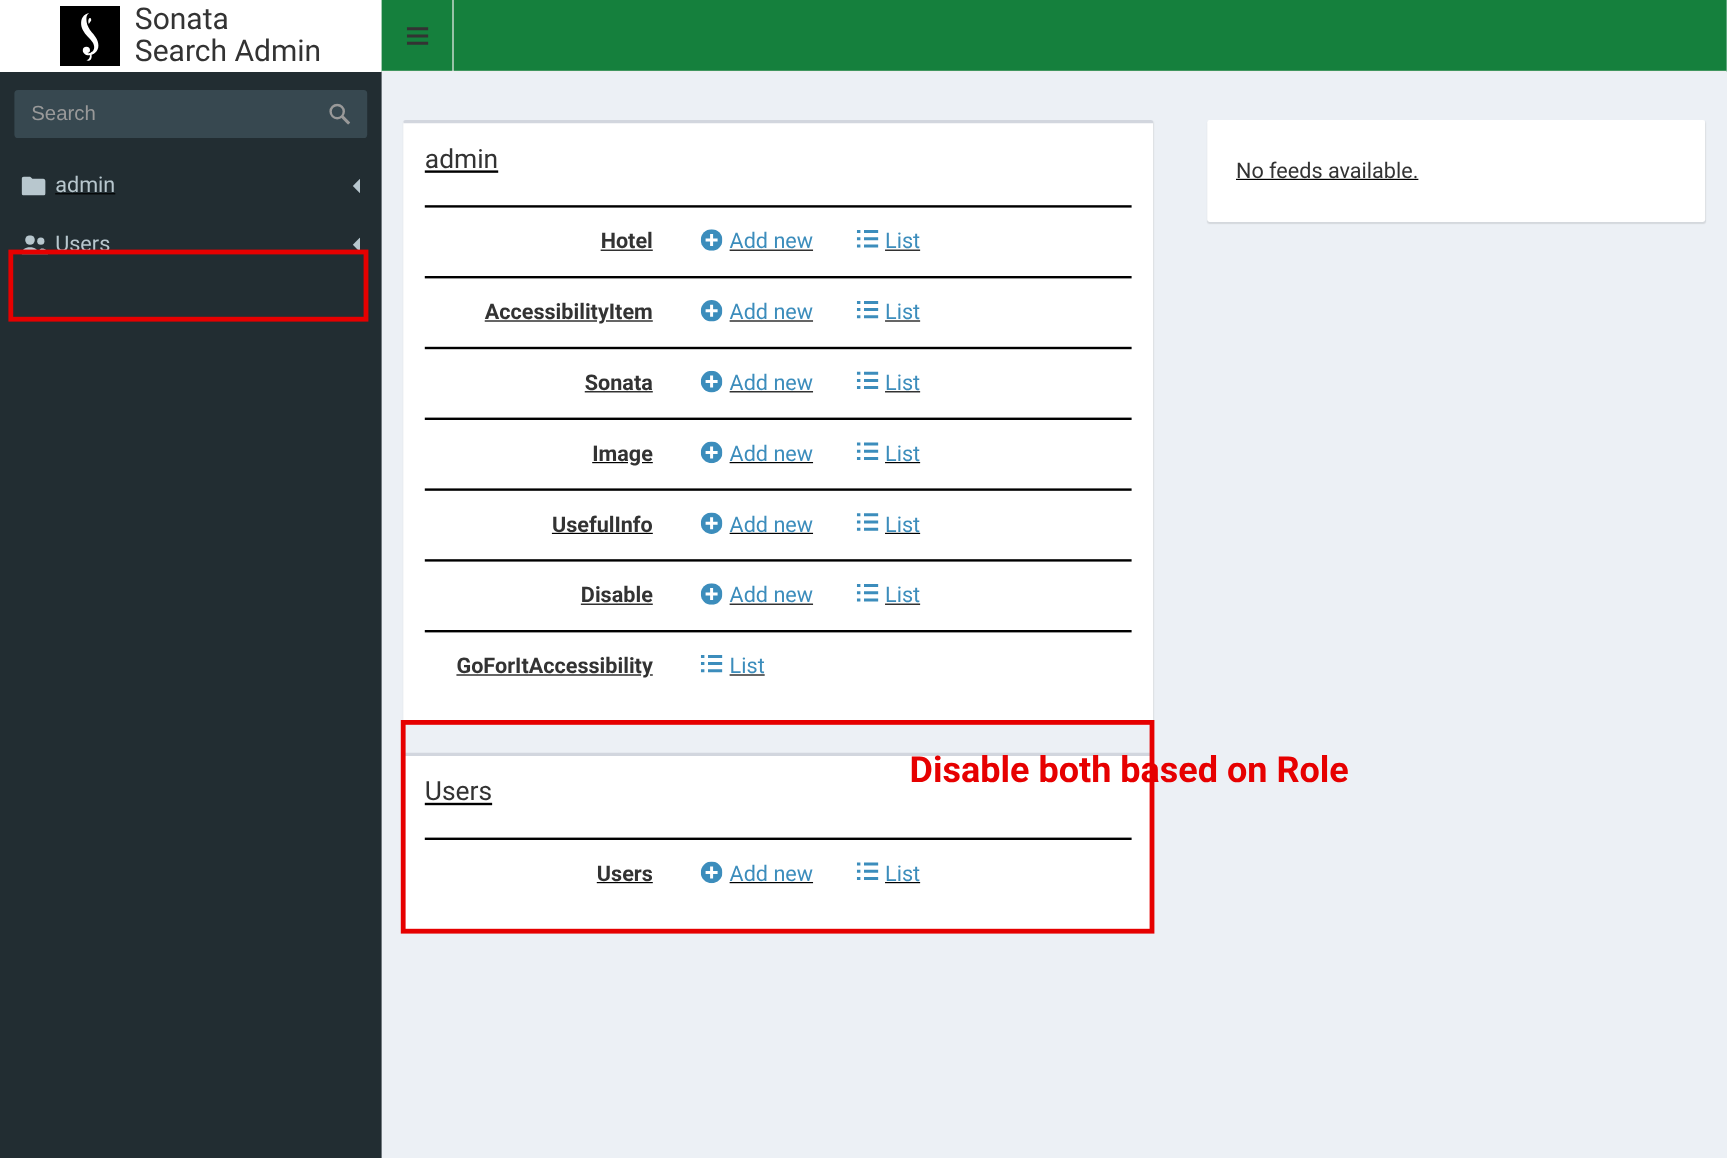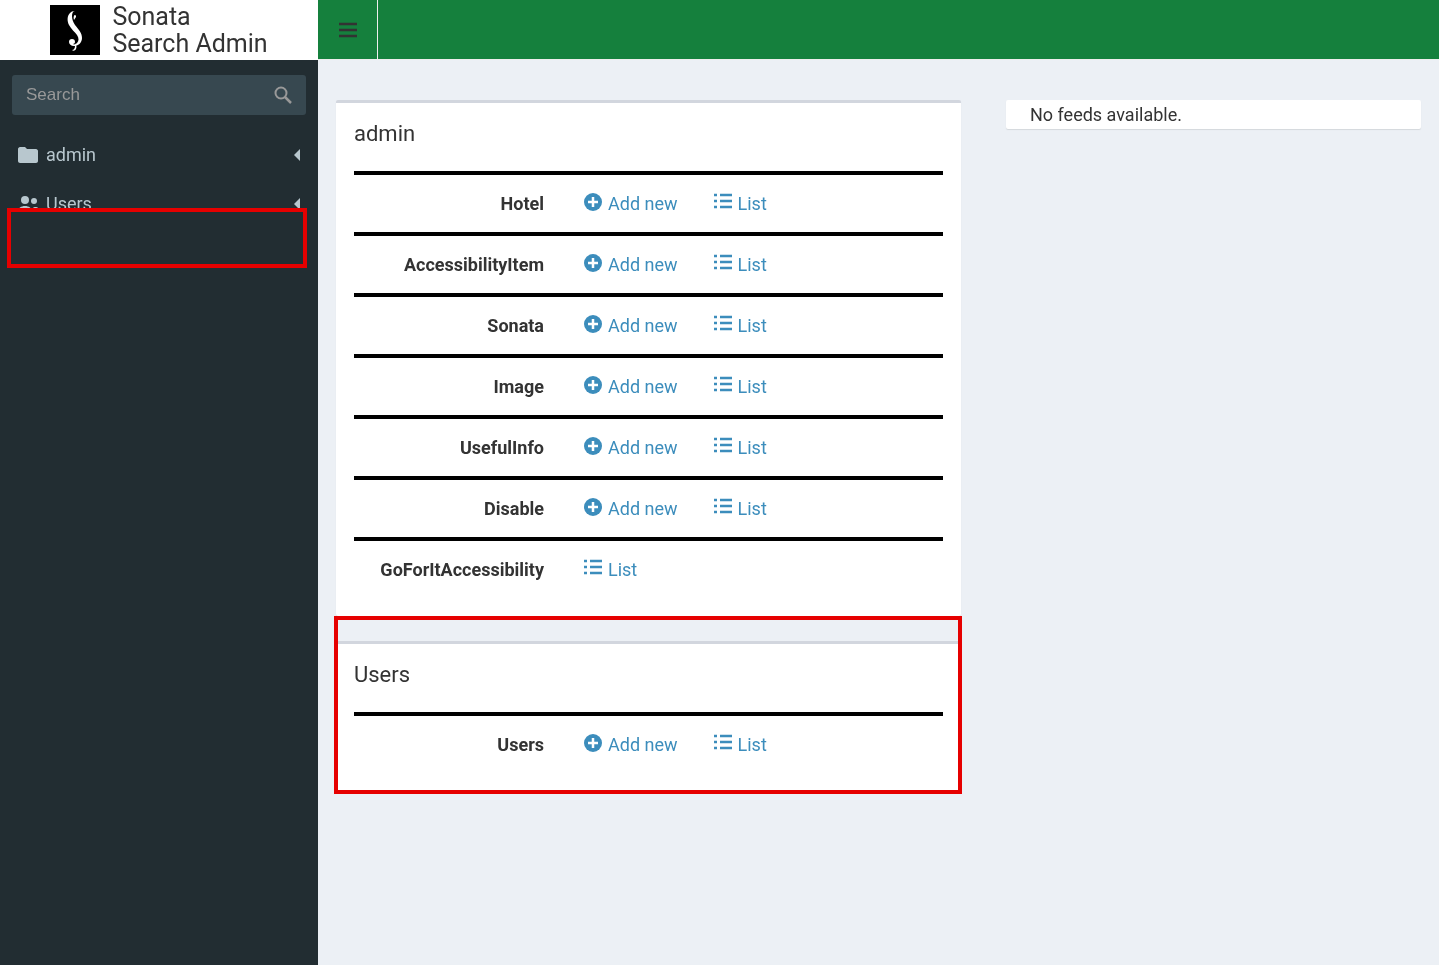--- a/index.html
+++ b/index.html
@@ -56,20 +56,21 @@
       align-items: center;
       justify-content: center;
       font-size: 22px;
       color: #333;
       border-right: 1px solid #eee;
       cursor: pointer;
     }
     .main-wrapper {
       display: flex;
       height: calc(100% - 60px);
+      text-decoration: underline;
     }
     .sidebar {
       width: 318px;
       background: #222d32;
       padding-top: 15px;
       position: relative;
     }
     .search-wrap {
       padding: 0 12px 15px 12px;
     }
@@ -138,21 +139,21 @@
     }
     .panel-title {
       font-size: 22px;
       color: #333;
       font-weight: 400;
       padding-bottom: 25px;
     }
     .entity-row {
       display: flex;
       align-items: center;
-      border-top: 4px solid #000000;
+      border-top: 2px solid #000000;
       padding: 18px 0;
     }
     .entity-name {
       width: 230px;
       text-align: right;
       font-weight: bold;
       font-size: 18px;
       color: #333;
       padding-right: 40px;
     }
@@ -166,21 +167,21 @@
       margin-right: 36px;
     }
     .action-icon {
       margin-right: 6px;
       display: inline-flex;
       align-items: center;
     }
     .right-col { flex: 1; }
     .feed-panel {
       background: #fff;
-      padding: 4px 24px;
+      padding: 32px 24px;
       font-size: 18px;
       color: #333;
       box-shadow: 0 1px 1px rgba(0,0,0,0.1);
       border-radius: 2px;
     }
     .annotation {
       position: absolute;
       color: #e60000;
       font-weight: bold;
       font-size: 30px;
@@ -431,14 +432,15 @@
 
       <div class="highlight-red" style="left:-2px; bottom:22px; width:628px; height:178px;"></div>
     </div>
 
     <div class="right-col">
       <div class="feed-panel">
         <span>No feeds available.</span>
       </div>
     </div>
 
+    <div class="annotation" style="left:440px; top:565px;">Disable both based on Role</div>
   </div>
 </div>
 
 </body></html>

